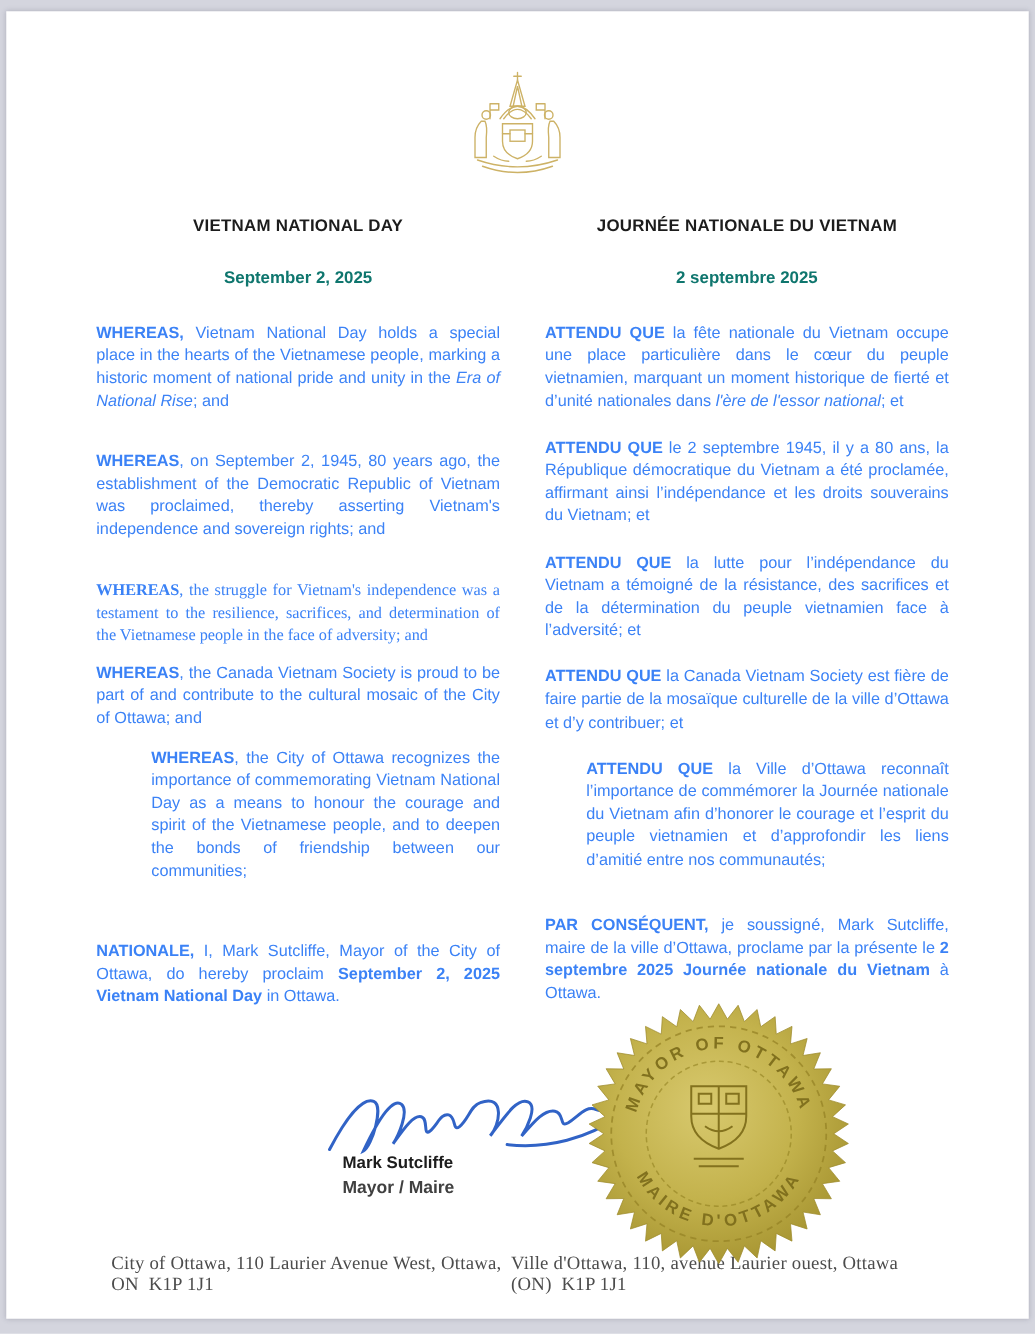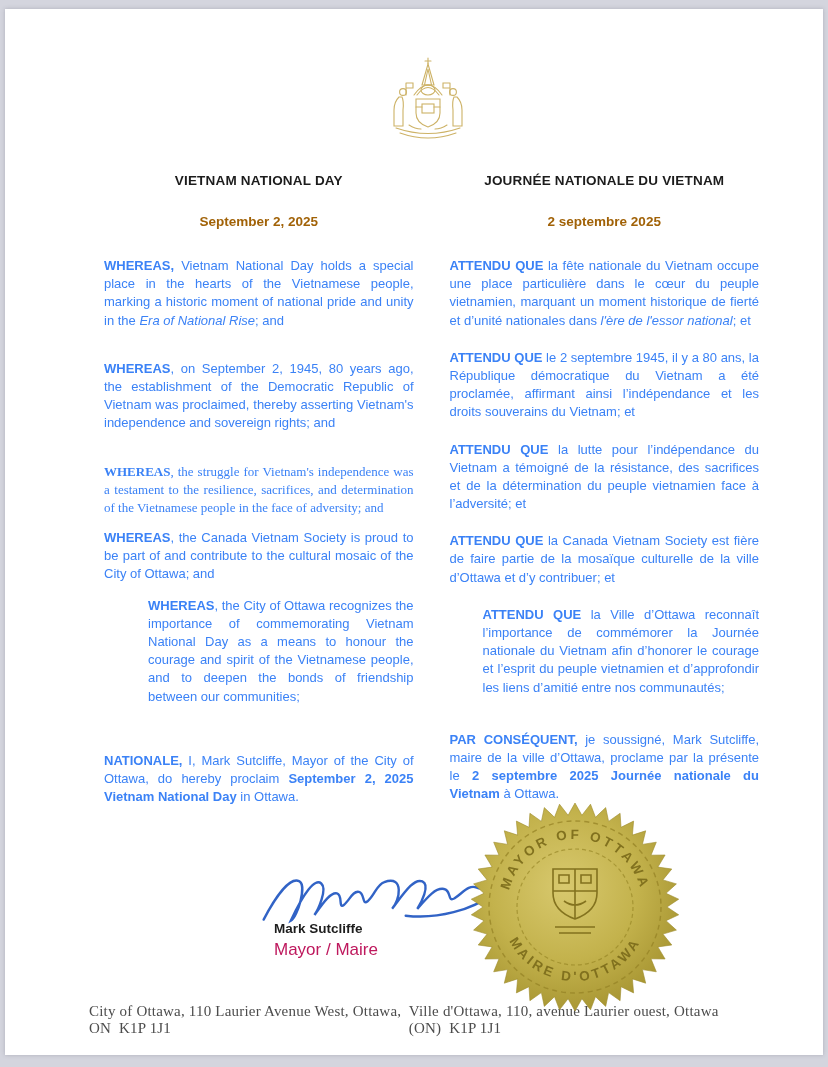--- a/index.html
+++ b/index.html
@@ -7,36 +7,35 @@
     width:828px;height:1067px;position:relative;
     background:#d4d5de;
     font-family:"Liberation Sans","DejaVu Sans",sans-serif;
     -webkit-font-smoothing:antialiased;
   }
   .page{
     position:absolute;top:9px;left:5px;right:5px;bottom:12px;
     background:#ffffff;
     box-shadow:0 0 4px rgba(60,60,80,.25);
     overflow:hidden;
-    padding-left:27px;
   }
   
   .crest{width:100%;display:flex;justify-content:center;margin-top:46px;}
   .crest svg{display:block;}
   
   .columns{
     display:grid;grid-template-columns:1fr 1fr;column-gap:36px;
     padding:0 64px 0 72px;margin-top:20px;
   }
   .col h1{
     font-size:13.5px;font-weight:bold;text-align:center;color:#1c1c1c;
     letter-spacing:.2px;margin:6px 0 0 0;
   }
   .col h2{
-    font-size:13.5px;font-weight:bold;text-align:center;color:#a16207;
+    font-size:13.5px;font-weight:bold;text-align:center;color:#0f766e;
     margin:26px 0 0 0;
   }
   .paras{margin-top:28px;}
   .paras p{
     font-size:13px;line-height:1.4;color:#3b82f6;
     text-align:justify;margin:0 0 24px 0;
   }
   .paras p span.b{font-weight:bold;}
   .paras p span.i{font-style:italic;}
   .col-en .paras p{margin-bottom:30px;}
@@ -45,21 +44,21 @@
   .col-en .paras p:nth-child(5){margin-bottom:46px;margin-left:44px;}
   .col-fr .paras p{margin-bottom:19px;}
   .col-fr .paras p:nth-child(5){margin-bottom:34px;margin-left:33px;}
   
   .sig-block{
     position:absolute;left:269px;top:850px;width:252px;
     text-align:left;z-index:2;
   }
   .sig-block .sig-ink{margin:0 0 -8px -18px;}
   .sig-name{font-size:13.5px;color:#1d1d1d;font-weight:600;}
-  .sig-title{font-size:17px;color:#be185d;font-weight:400;margin-top:4px;}
+  .sig-title{font-size:14px;color:#404040;font-weight:700;margin-top:4px;}
   
   .seal{position:absolute;left:462px;top:790px;width:216px;height:216px;z-index:3;}
   
   .footer{
     position:absolute;left:0;right:0;bottom:18px;
     display:flex;justify-content:space-between;
     padding:0 88px 0 84px;
     font-family:"Liberation Serif","DejaVu Serif",serif;
     font-size:15px;color:#4c4c4c;letter-spacing:.2px;
   }

